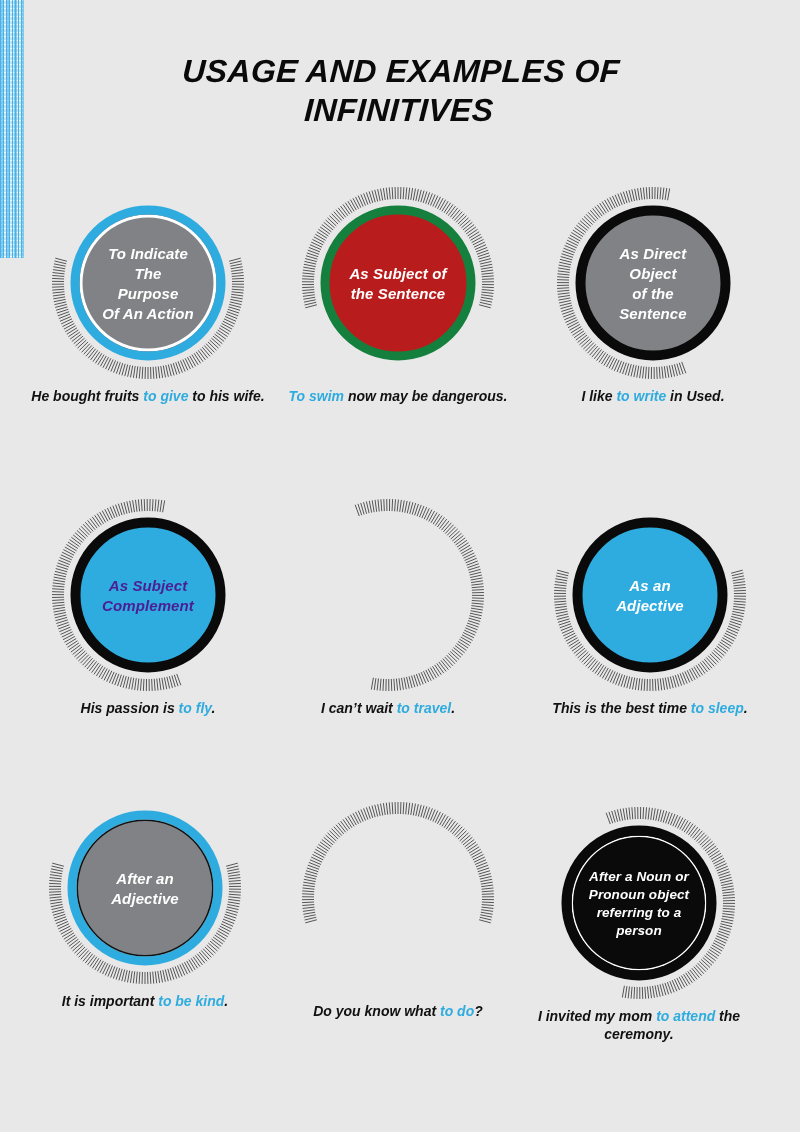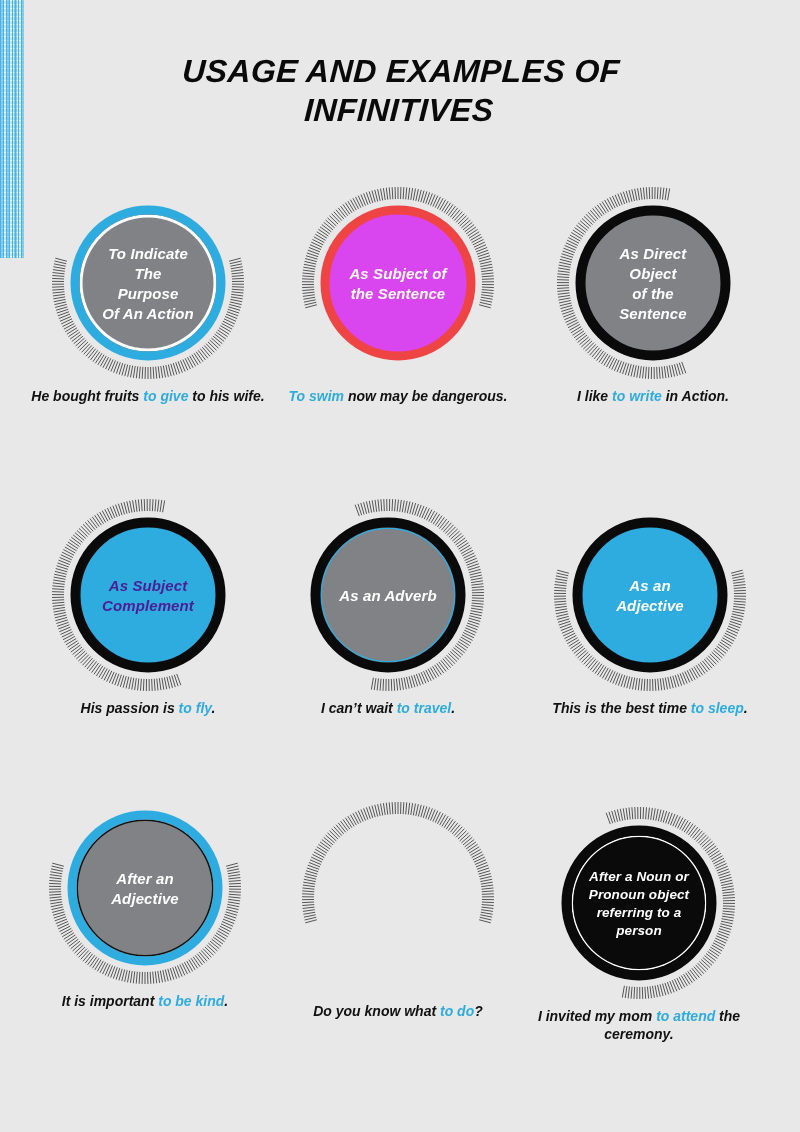--- a/index.html
+++ b/index.html
@@ -69,21 +69,21 @@
   .circle .lbl{
     font-size:15px;line-height:20px;
     font-weight:bold;font-style:italic;
     padding:0 14px;
     letter-spacing:.1px;
   }
   .circle.small-lbl .lbl{font-size:13.5px;line-height:18px;padding:0 16px;}
 
   
   .v-blue-gray{border:9px solid #2facdf;background:#808285;box-shadow:inset 0 0 0 3px #ffffff;}
-  .v-blue-black{border:9px solid #ef4444;background:#d946ef;}
+  .v-blue-black{border:9px solid #15803d;background:#b91c1c;}
   .v-black-gray{border:10px solid #0a0a0a;background:#808285;}
   .v-black-blue{border:10px solid #0a0a0a;background:#2facdf;}
   .v-black-bluering-gray{border:10px solid #0a0a0a;background:#808285;box-shadow:inset 0 0 0 1.5px #2facdf;}
   .v-blue-blackring-gray{border:9px solid #2facdf;background:#808285;box-shadow:inset 0 0 0 1.5px #111111;}
   .v-black-black{border:10px solid #0a0a0a;background:#0a0a0a;box-shadow:inset 0 0 0 1.5px #ffffff;}
 
   .t-white{color:#ffffff;}
   .t-black{color:#4c1d95;}
 
   
@@ -494,21 +494,21 @@
           <line x1="104.40" y1="16.12" x2="105.02" y2="4.13" stroke="#3a3a3a" stroke-width="0.85"></line>
           <line x1="106.96" y1="16.29" x2="107.95" y2="4.33" stroke="#3a3a3a" stroke-width="0.85"></line>
           <line x1="109.51" y1="16.54" x2="110.87" y2="4.62" stroke="#3a3a3a" stroke-width="0.85"></line>
           <line x1="112.05" y1="16.87" x2="113.78" y2="4.99" stroke="#3a3a3a" stroke-width="0.85"></line>
           <line x1="114.59" y1="17.28" x2="116.67" y2="5.46" stroke="#3a3a3a" stroke-width="0.85"></line>
         </svg>
         <div class="circle v-black-gray">
           <div class="lbl t-white"><span>As Direct Object</span><br><span>of the Sentence</span></div>
         </div>
       </div>
-      <div class="caption"><span>I like </span><span class="hi">to write</span><span> in Action.</span></div>
+      <div class="caption"><span>I like </span><span class="hi">to write</span><span> in Used.</span></div>
     </div>
     <div class="cell" style="left: 15px; top: 495px;">
       <div class="circle-wrap">
         <svg class="tick-arc" viewBox="0 0 200 200">
           <line x1="128.73" y1="178.93" x2="132.83" y2="190.21" stroke="#3a3a3a" stroke-width="0.85"></line>
           <line x1="126.31" y1="179.77" x2="130.06" y2="191.17" stroke="#3a3a3a" stroke-width="0.85"></line>
           <line x1="123.86" y1="180.54" x2="127.27" y2="192.05" stroke="#3a3a3a" stroke-width="0.85"></line>
           <line x1="121.39" y1="181.23" x2="124.44" y2="192.84" stroke="#3a3a3a" stroke-width="0.85"></line>
           <line x1="118.90" y1="181.85" x2="121.60" y2="193.54" stroke="#3a3a3a" stroke-width="0.85"></line>
           <line x1="116.39" y1="182.39" x2="118.73" y2="194.16" stroke="#3a3a3a" stroke-width="0.85"></line>
@@ -752,23 +752,20 @@
           <line x1="105.86" y1="183.80" x2="106.70" y2="195.77" stroke="#3a3a3a" stroke-width="0.85"></line>
           <line x1="103.30" y1="183.94" x2="103.77" y2="195.93" stroke="#3a3a3a" stroke-width="0.85"></line>
           <line x1="100.73" y1="184.00" x2="100.84" y2="196.00" stroke="#3a3a3a" stroke-width="0.85"></line>
           <line x1="98.17" y1="183.98" x2="97.91" y2="195.98" stroke="#3a3a3a" stroke-width="0.85"></line>
           <line x1="95.60" y1="183.88" x2="94.98" y2="195.87" stroke="#3a3a3a" stroke-width="0.85"></line>
           <line x1="93.04" y1="183.71" x2="92.05" y2="195.67" stroke="#3a3a3a" stroke-width="0.85"></line>
           <line x1="90.49" y1="183.46" x2="89.13" y2="195.38" stroke="#3a3a3a" stroke-width="0.85"></line>
           <line x1="87.95" y1="183.13" x2="86.22" y2="195.01" stroke="#3a3a3a" stroke-width="0.85"></line>
           <line x1="85.41" y1="182.72" x2="83.33" y2="194.54" stroke="#3a3a3a" stroke-width="0.85"></line>
         </svg>
-        <div class="circle v-black-bluering-gray">
-          <div class="lbl t-white"><span>As an Adverb</span></div>
-        </div>
       </div>
       <div class="caption"><span>I can’t wait </span><span class="hi">to travel</span><span>.</span></div>
     </div>
     <div class="cell" style="left: 517px; top: 495px;">
       <div class="circle-wrap">
         <svg class="tick-arc" viewBox="0 0 200 200">
           <line x1="181.14" y1="78.26" x2="192.73" y2="75.15" stroke="#3a3a3a" stroke-width="0.85"></line>
           <line x1="181.76" y1="80.75" x2="193.44" y2="78.00" stroke="#3a3a3a" stroke-width="0.85"></line>
           <line x1="182.31" y1="83.25" x2="194.07" y2="80.86" stroke="#3a3a3a" stroke-width="0.85"></line>
           <line x1="182.79" y1="85.77" x2="194.61" y2="83.74" stroke="#3a3a3a" stroke-width="0.85"></line>

